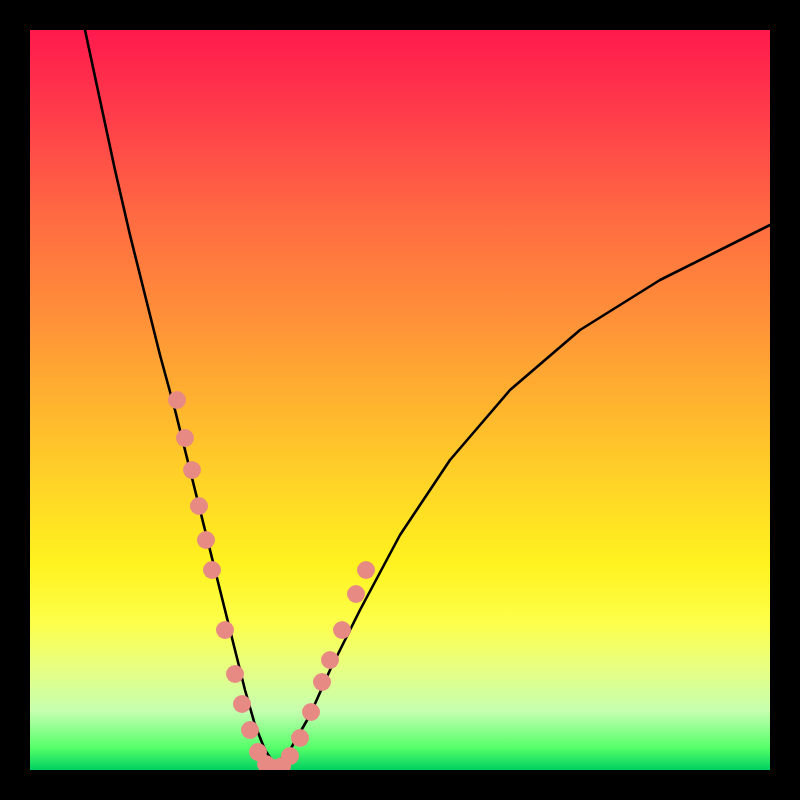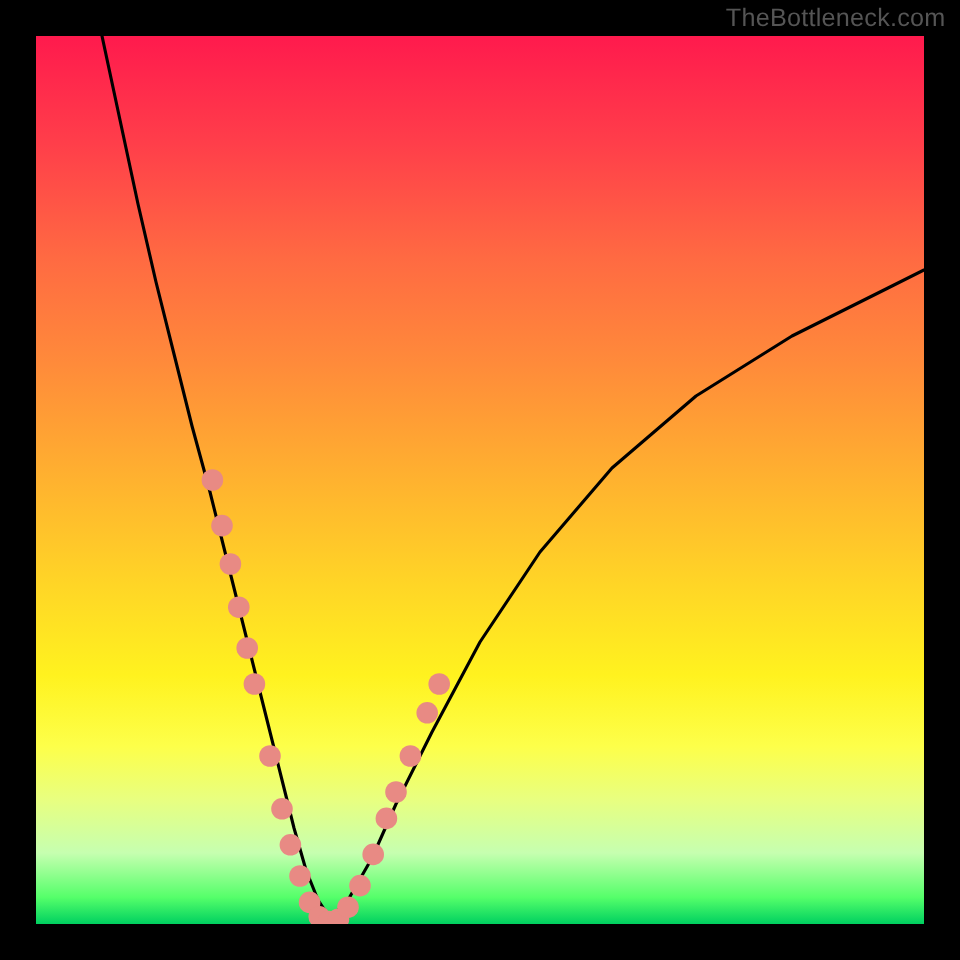--- a/index.html
+++ b/index.html
@@ -54,21 +54,20 @@
     top: 0;
     left: 0;
     width: 740px;
     height: 740px;
   }
 </style>
 </head>
 <body>
 
 <div class="frame">
-  <div class="watermark">TheBottleneck.com</div>
   <div class="plot">
     <svg class="overlay" viewBox="0 0 740 740">
       <path id="curve-path" fill="none" stroke="#000" stroke-width="2.6" stroke-linecap="round" stroke-linejoin="round" d="M55 0 L70 70 L85 140 L100 205 L115 265 L130 325 L145 380 L155 420 L165 460 L175 500 L185 540 L195 580 L205 620 L215 660 L225 695 L235 720 L245 735 L260 720 L280 685 L300 640 L330 580 L370 505 L420 430 L480 360 L550 300 L630 250 L710 210 L740 195"></path>
       <g id="markers">
           <circle cx="147" cy="370" r="9" fill="#e88a84"></circle>
           <circle cx="155" cy="408" r="9" fill="#e88a84"></circle>
           <circle cx="162" cy="440" r="9" fill="#e88a84"></circle>
           <circle cx="169" cy="476" r="9" fill="#e88a84"></circle>
           <circle cx="176" cy="510" r="9" fill="#e88a84"></circle>
           <circle cx="182" cy="540" r="9" fill="#e88a84"></circle>

